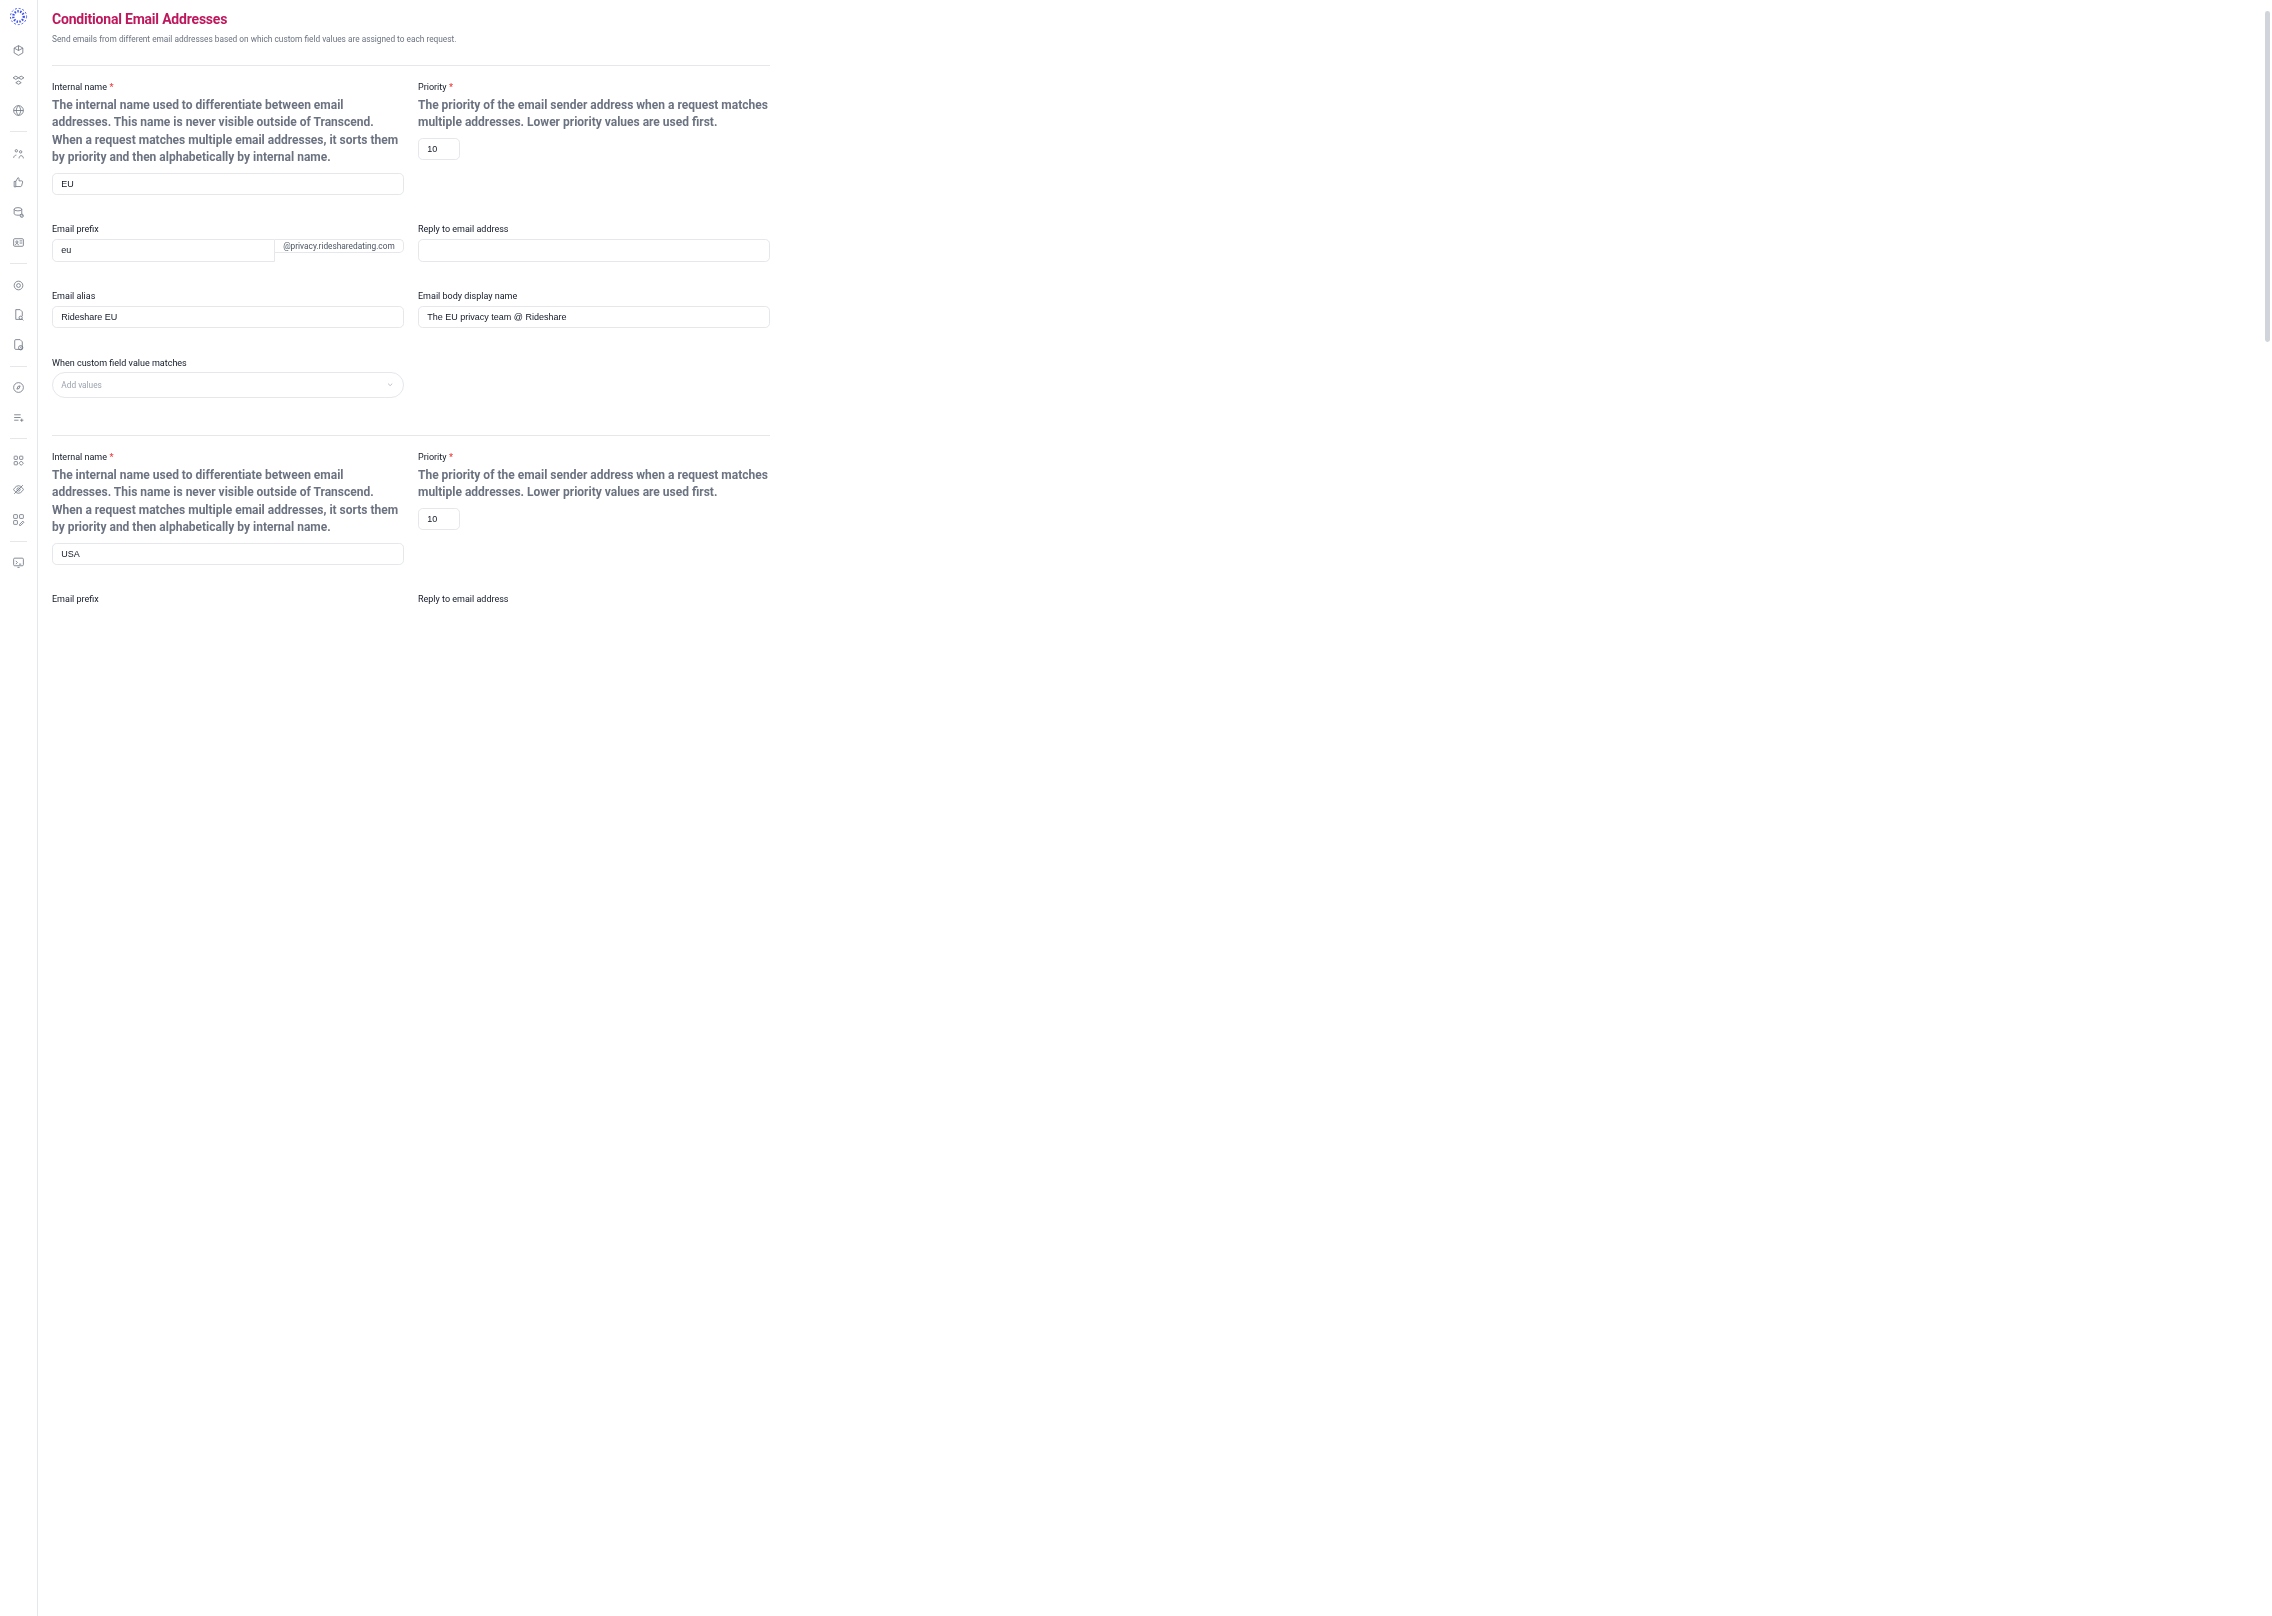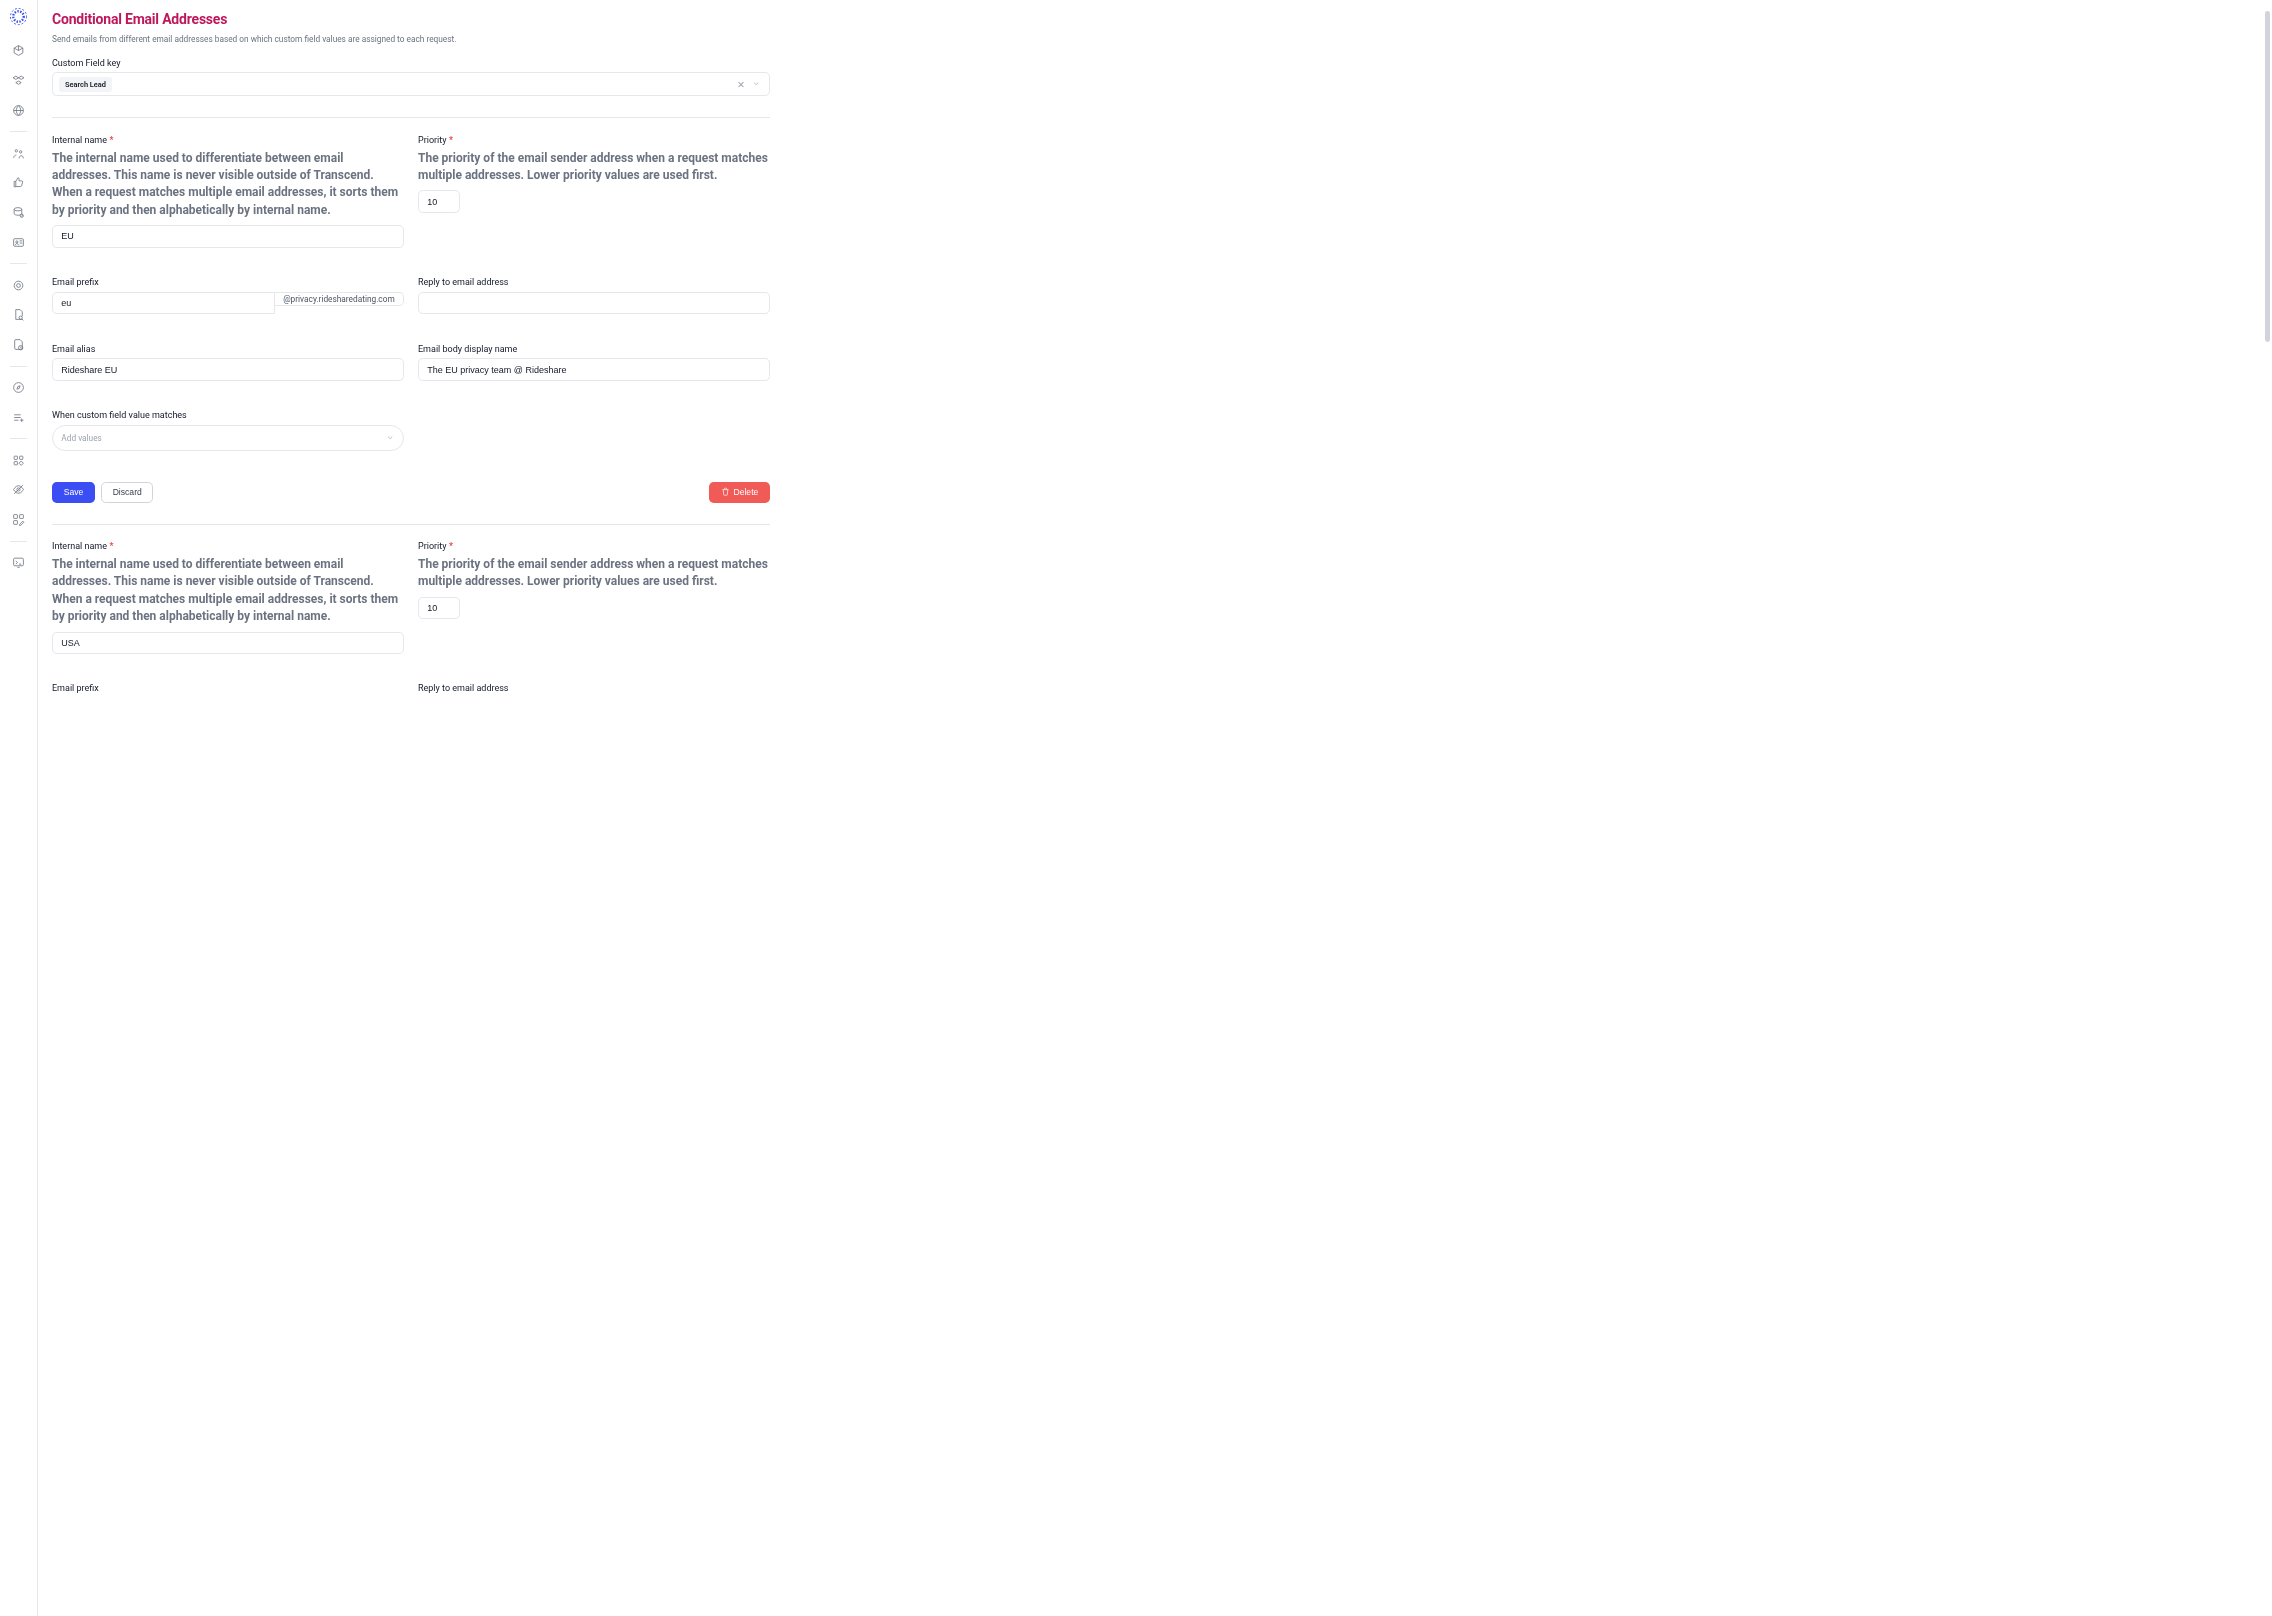--- a/index.html
+++ b/index.html
@@ -338,32 +338,20 @@
       </svg>
   </span>
 </nav>
 
 <main class="main">
   <div class="content">
 
     <h1 class="page-title">Conditional Email Addresses</h1>
     <p class="page-desc">Send emails from different email addresses based on which custom field values are assigned to each request.</p>
 
-    <div class="field-block">
-      <label class="field-label">Custom Field key</label>
-      <div class="chip-select">
-        <span class="chip">Search Lead</span>
-        <span class="clear">✕</span>
-        <span class="caret">
-          <svg viewBox="0 0 24 24">
-              <path d="M6 9l6 6 6-6"></path>
-            </svg>
-        </span>
-      </div>
-    </div>
 
     <hr class="section-divider">
 
     <section>
       <div class="grid-2">
 
         <div class="field-block">
           <label class="field-label">
             <span>Internal name</span><span class="req">*</span>
           </label>
@@ -409,32 +397,20 @@
             <span class="caret">
               <svg viewBox="0 0 24 24">
                   <path d="M6 9l6 6 6-6"></path>
                 </svg>
             </span>
           </div>
         </div>
         <div></div>
       </div>
 
-      <div class="btn-row">
-        <button class="btn btn-primary">Save</button>
-        <button class="btn btn-secondary">Discard</button>
-        <button class="btn btn-danger">
-          <span>
-            <svg viewBox="0 0 24 24">
-                <path d="M4 7h16M9 7V5a2 2 0 012-2h2a2 2 0 012 2v2M6 7l1 13a2 2 0 002 2h6a2 2 0 002-2l1-13"></path>
-              </svg>
-          </span>
-          <span>Delete</span>
-        </button>
-      </div>
     </section>
 
     <hr class="section-divider">
 
     <section>
       <div class="grid-2">
         <div class="field-block">
           <label class="field-label">
             <span>Internal name</span><span class="req">*</span>
           </label>

